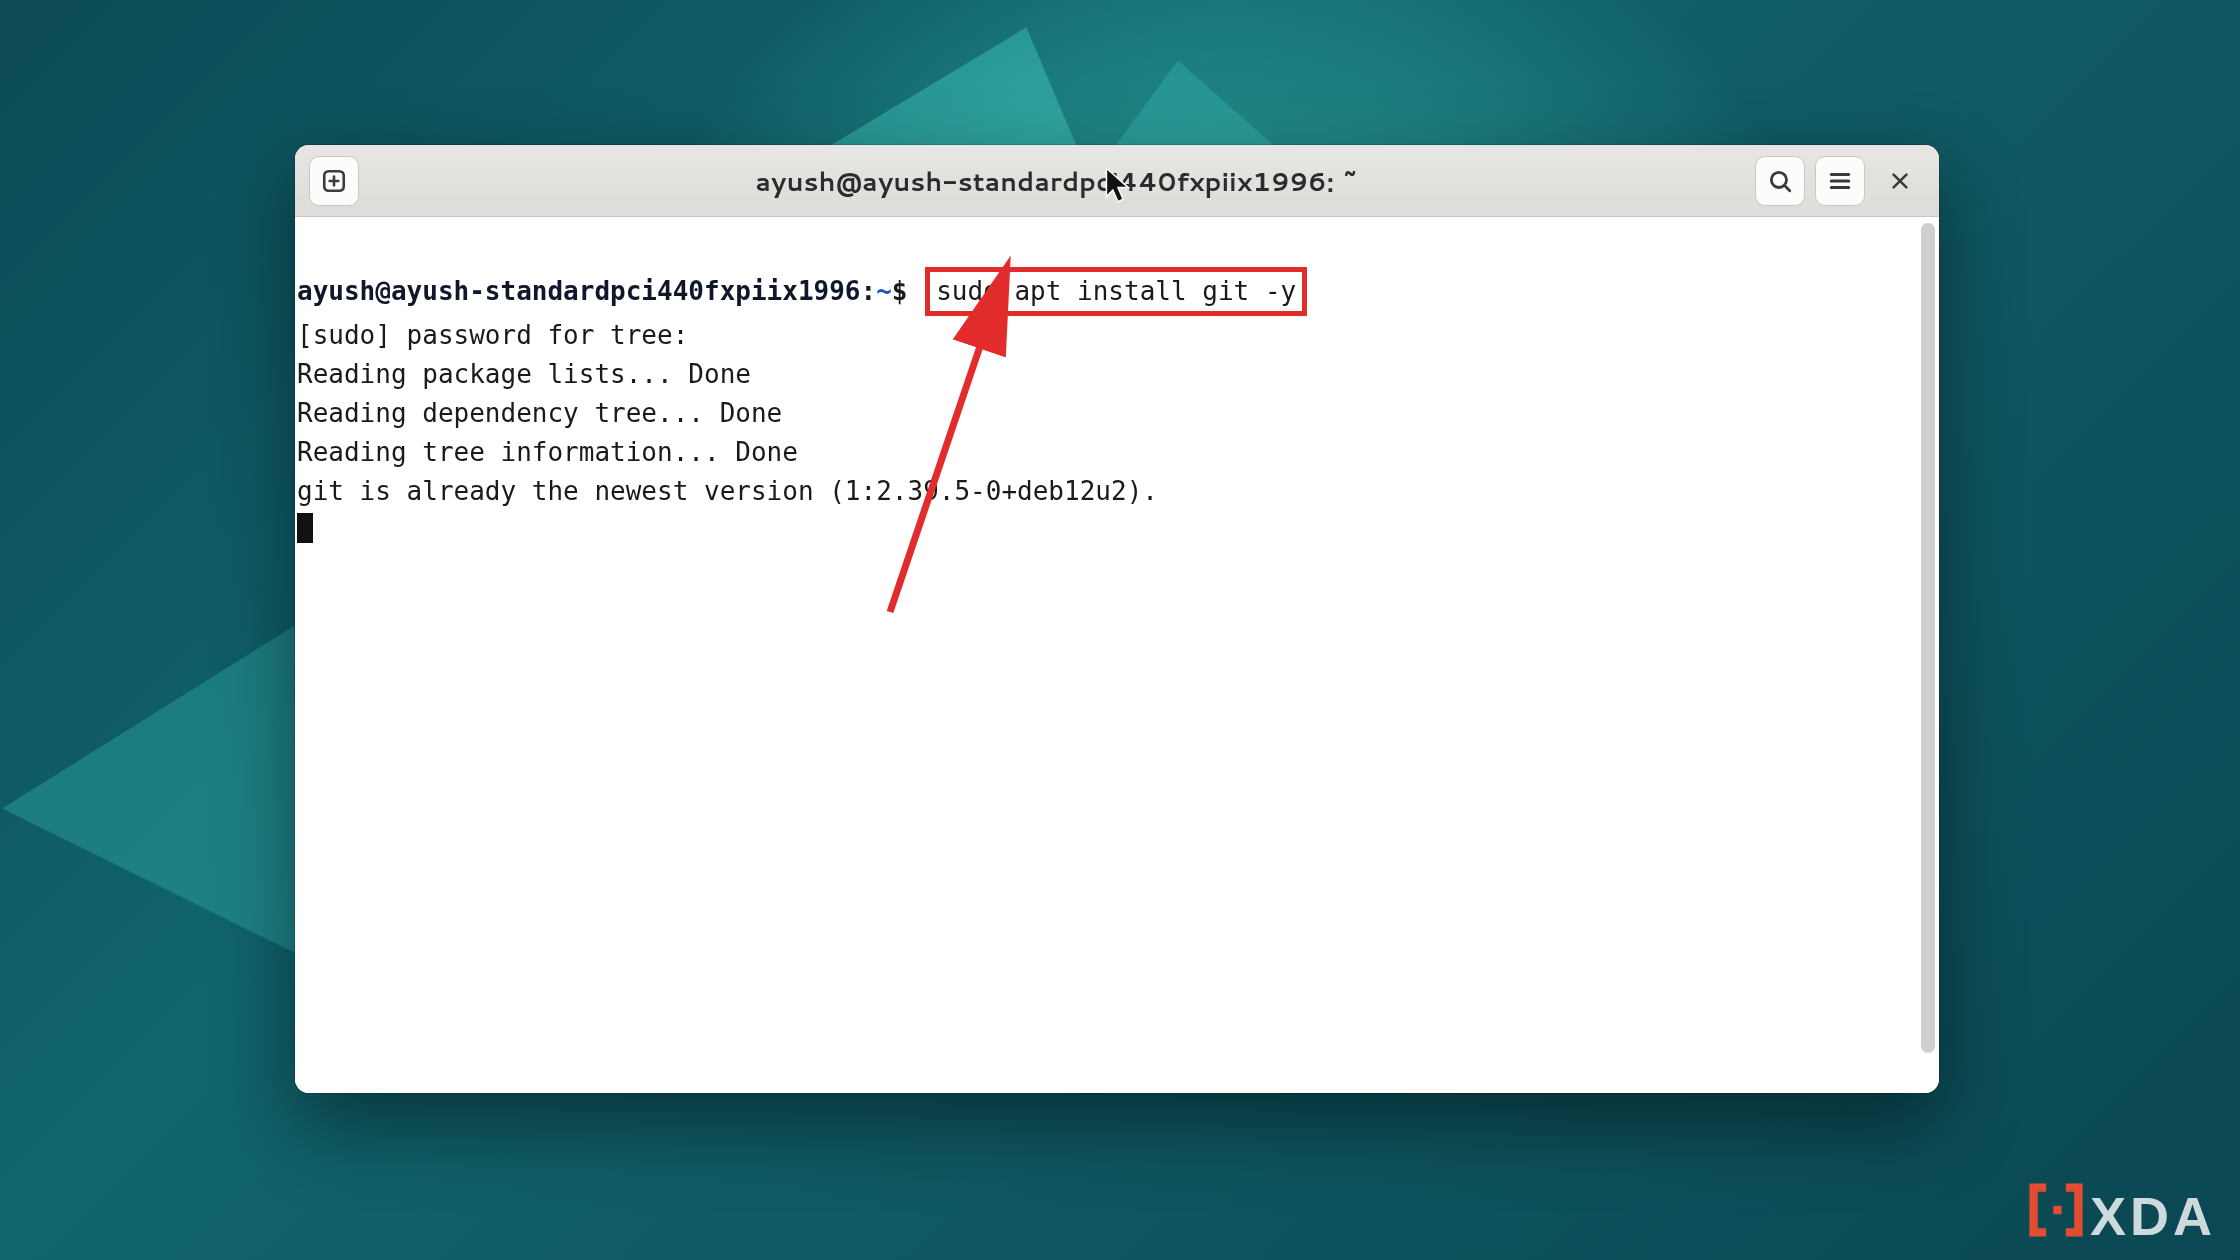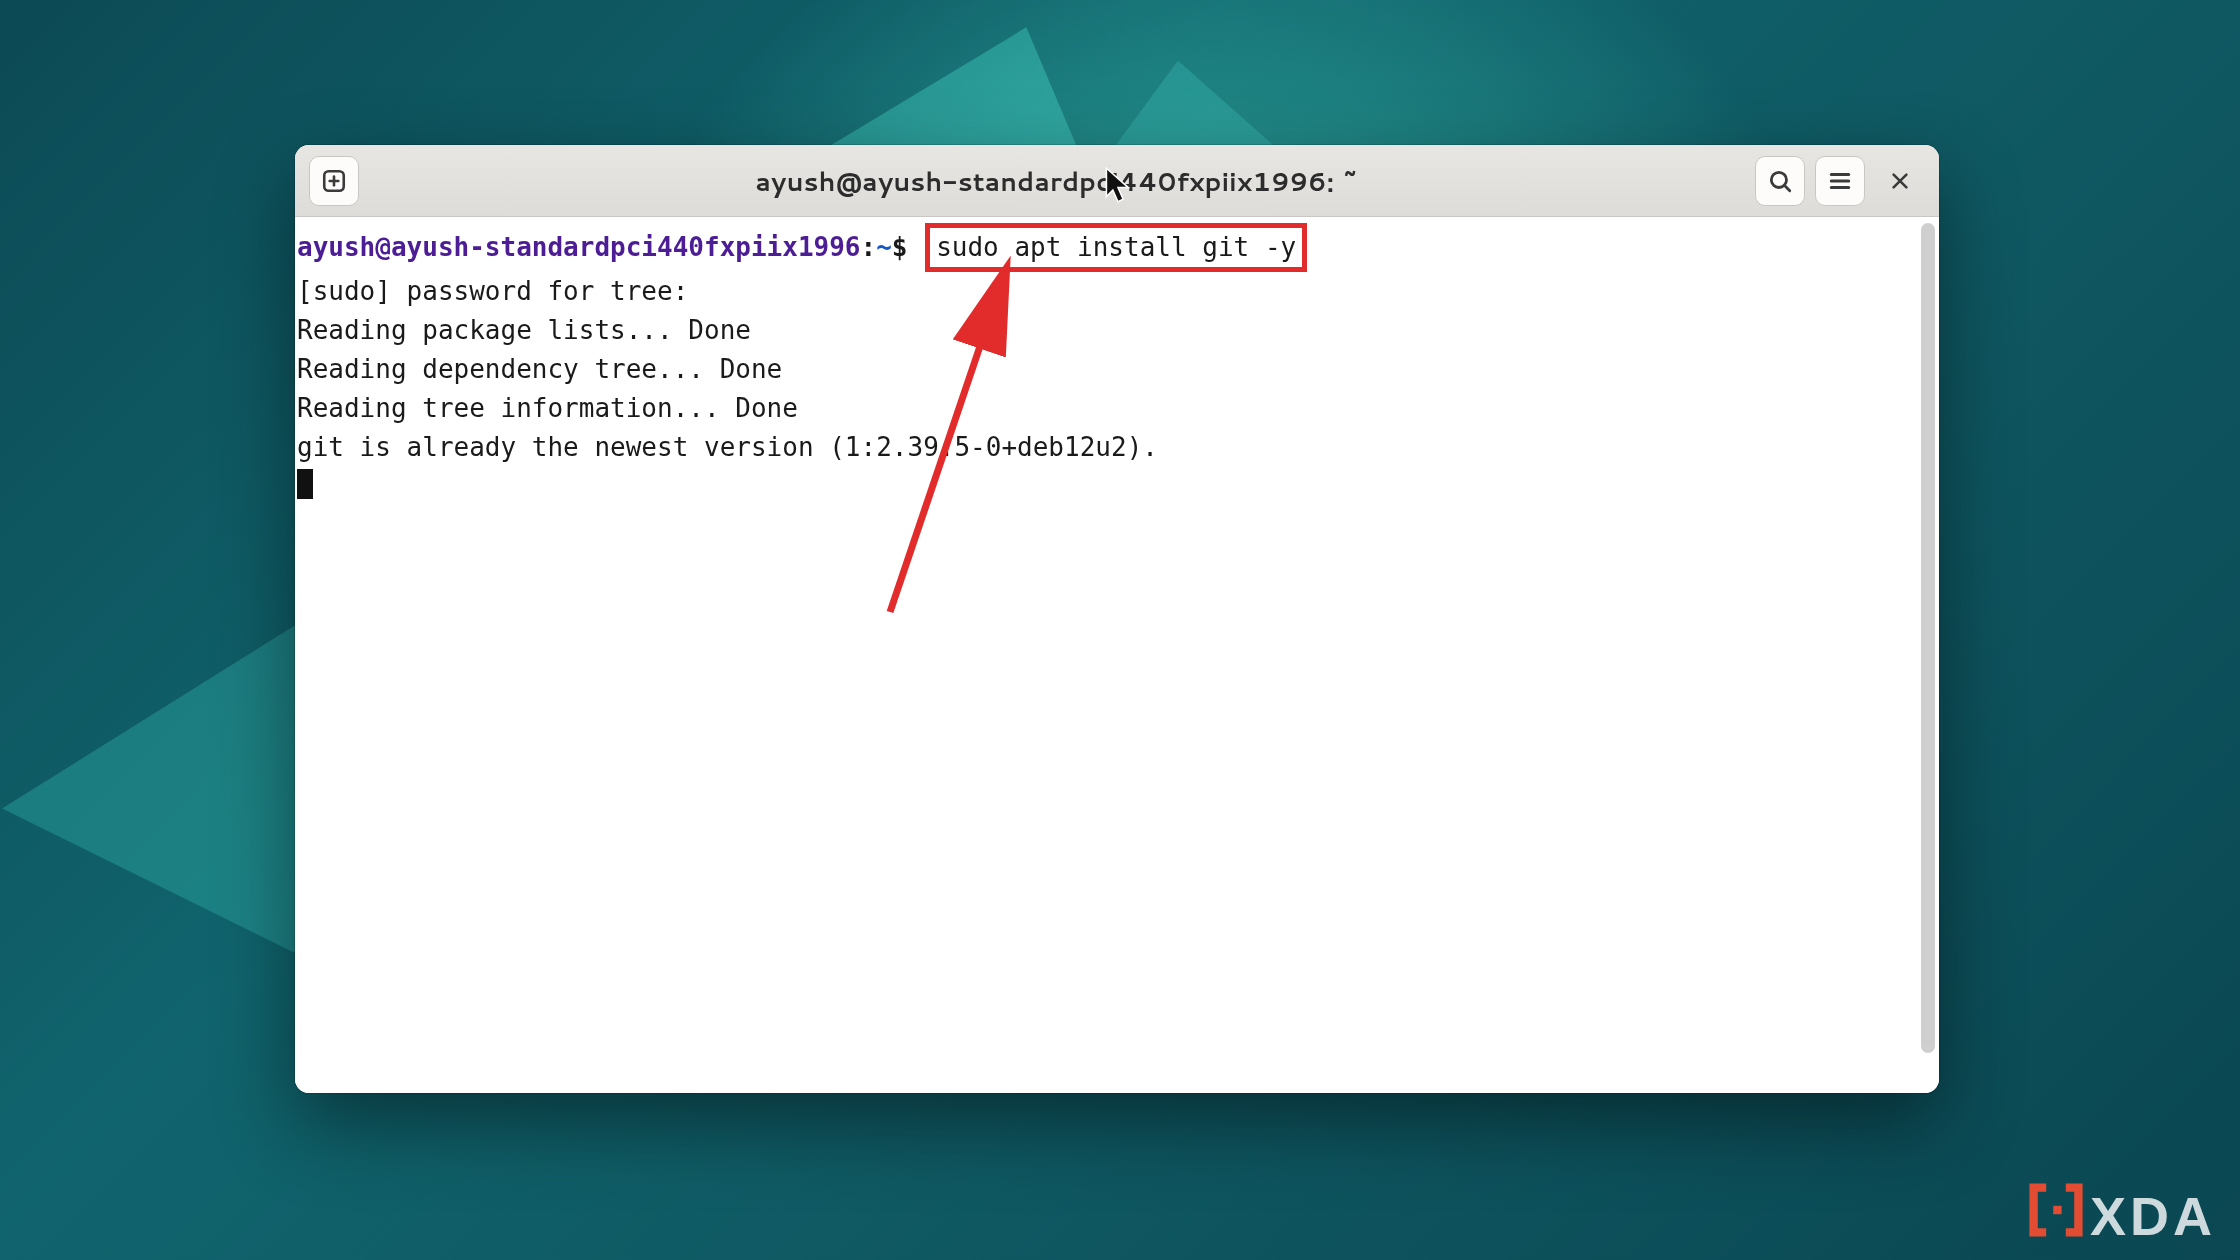--- a/index.html
+++ b/index.html
@@ -75,28 +75,29 @@
     font-family: "DejaVu Sans Mono","Liberation Mono",Menlo,Consolas,monospace;
     font-size: 26px;
     line-height: 39px;
     color: #1a1a1a;
   }
   .term-content {
     position: absolute; inset: 0 22px 0 0;
     padding: 6px 2px 6px 2px;
     white-space: pre;
   }
-  .prompt-user { color: #4c1d95; font-weight: 700; }
+  .prompt-user { color: #0f172a; font-weight: 700; }
   .prompt-path { color: #1658c5; font-weight: 700; }
   .prompt-sep  { color: #1a1a1a; font-weight: 700; }
   .cmd-highlight {
     display: inline-block;
     border: 5px solid #e22c2c;
     padding: 0 6px;
     margin-left: 2px;
+    margin-top: 44px;
   }
   .term-cursor {
     display: inline-block;
     width: 16px; height: 30px;
     background: #111;
     vertical-align: -4px;
   }
   .scrollbar {
     position: absolute; top: 6px; right: 4px; bottom: 40px;
     width: 14px; border-radius: 7px;

